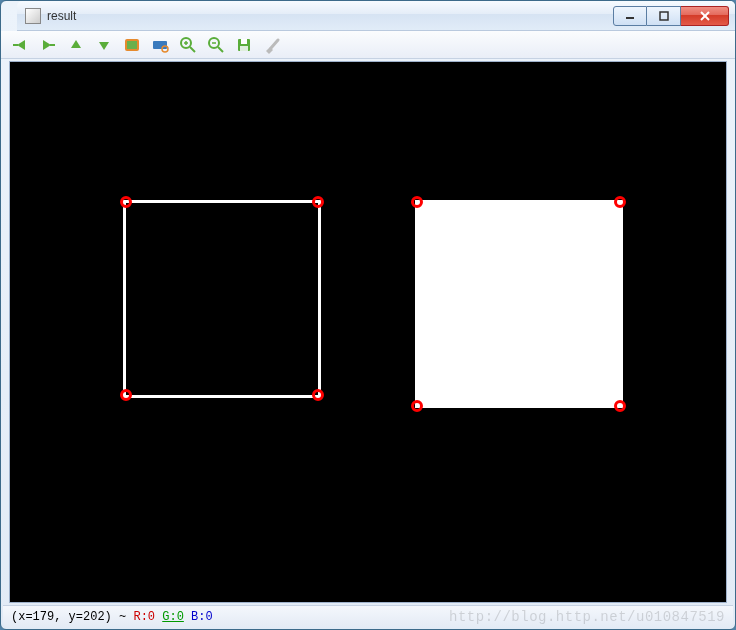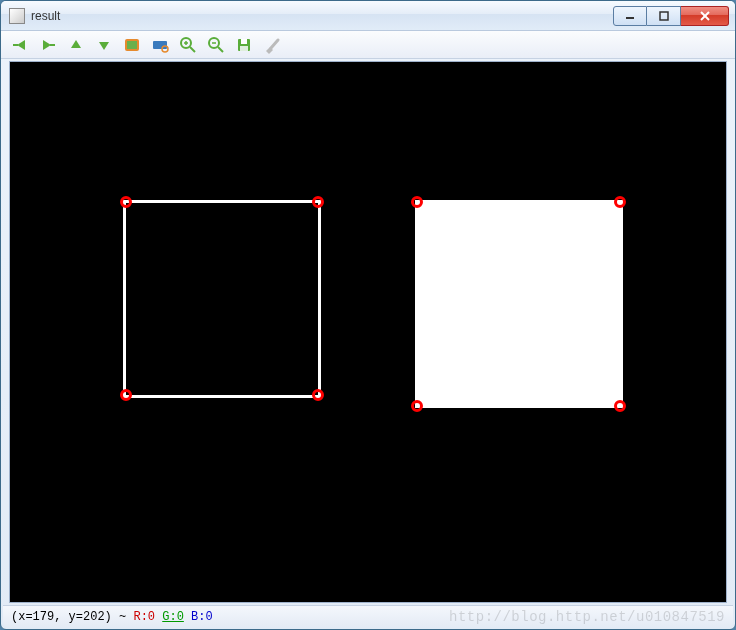--- a/index.html
+++ b/index.html
@@ -8,20 +8,21 @@
     position: absolute; left: 0; top: 0; width: 736px; height: 630px;
     border: 1px solid #3c6a8a; border-radius: 6px;
     background: linear-gradient(to bottom, #ecf3fb 0%, #e2ebf6 100%);
     box-shadow: 0 0 6px rgba(0,0,0,0.3);
   }
   .titlebar {
     height: 30px; display: flex; align-items: center; padding: 0 6px 0 8px;
     background: linear-gradient(to bottom, #f7fbff 0%, #e4edf8 45%, #d6e3f3 46%, #e1ecf8 100%);
     border-top-left-radius: 5px; border-top-right-radius: 5px;
     border-bottom: 1px solid #b9c9de;
+    margin-left: 16px;
   }
   .title-icon {
     width: 16px; height: 16px; margin-right: 6px;
     background: linear-gradient(135deg,#fff 0%,#ccc 100%);
     border:1px solid #888;
   }
   .title-text { font-size: 12px; color: #333; flex: 0 0 auto; }
   .title-spacer { flex: 1 1 auto; }
   .win-btns { display: flex; gap: 0; }
   .win-btn {

